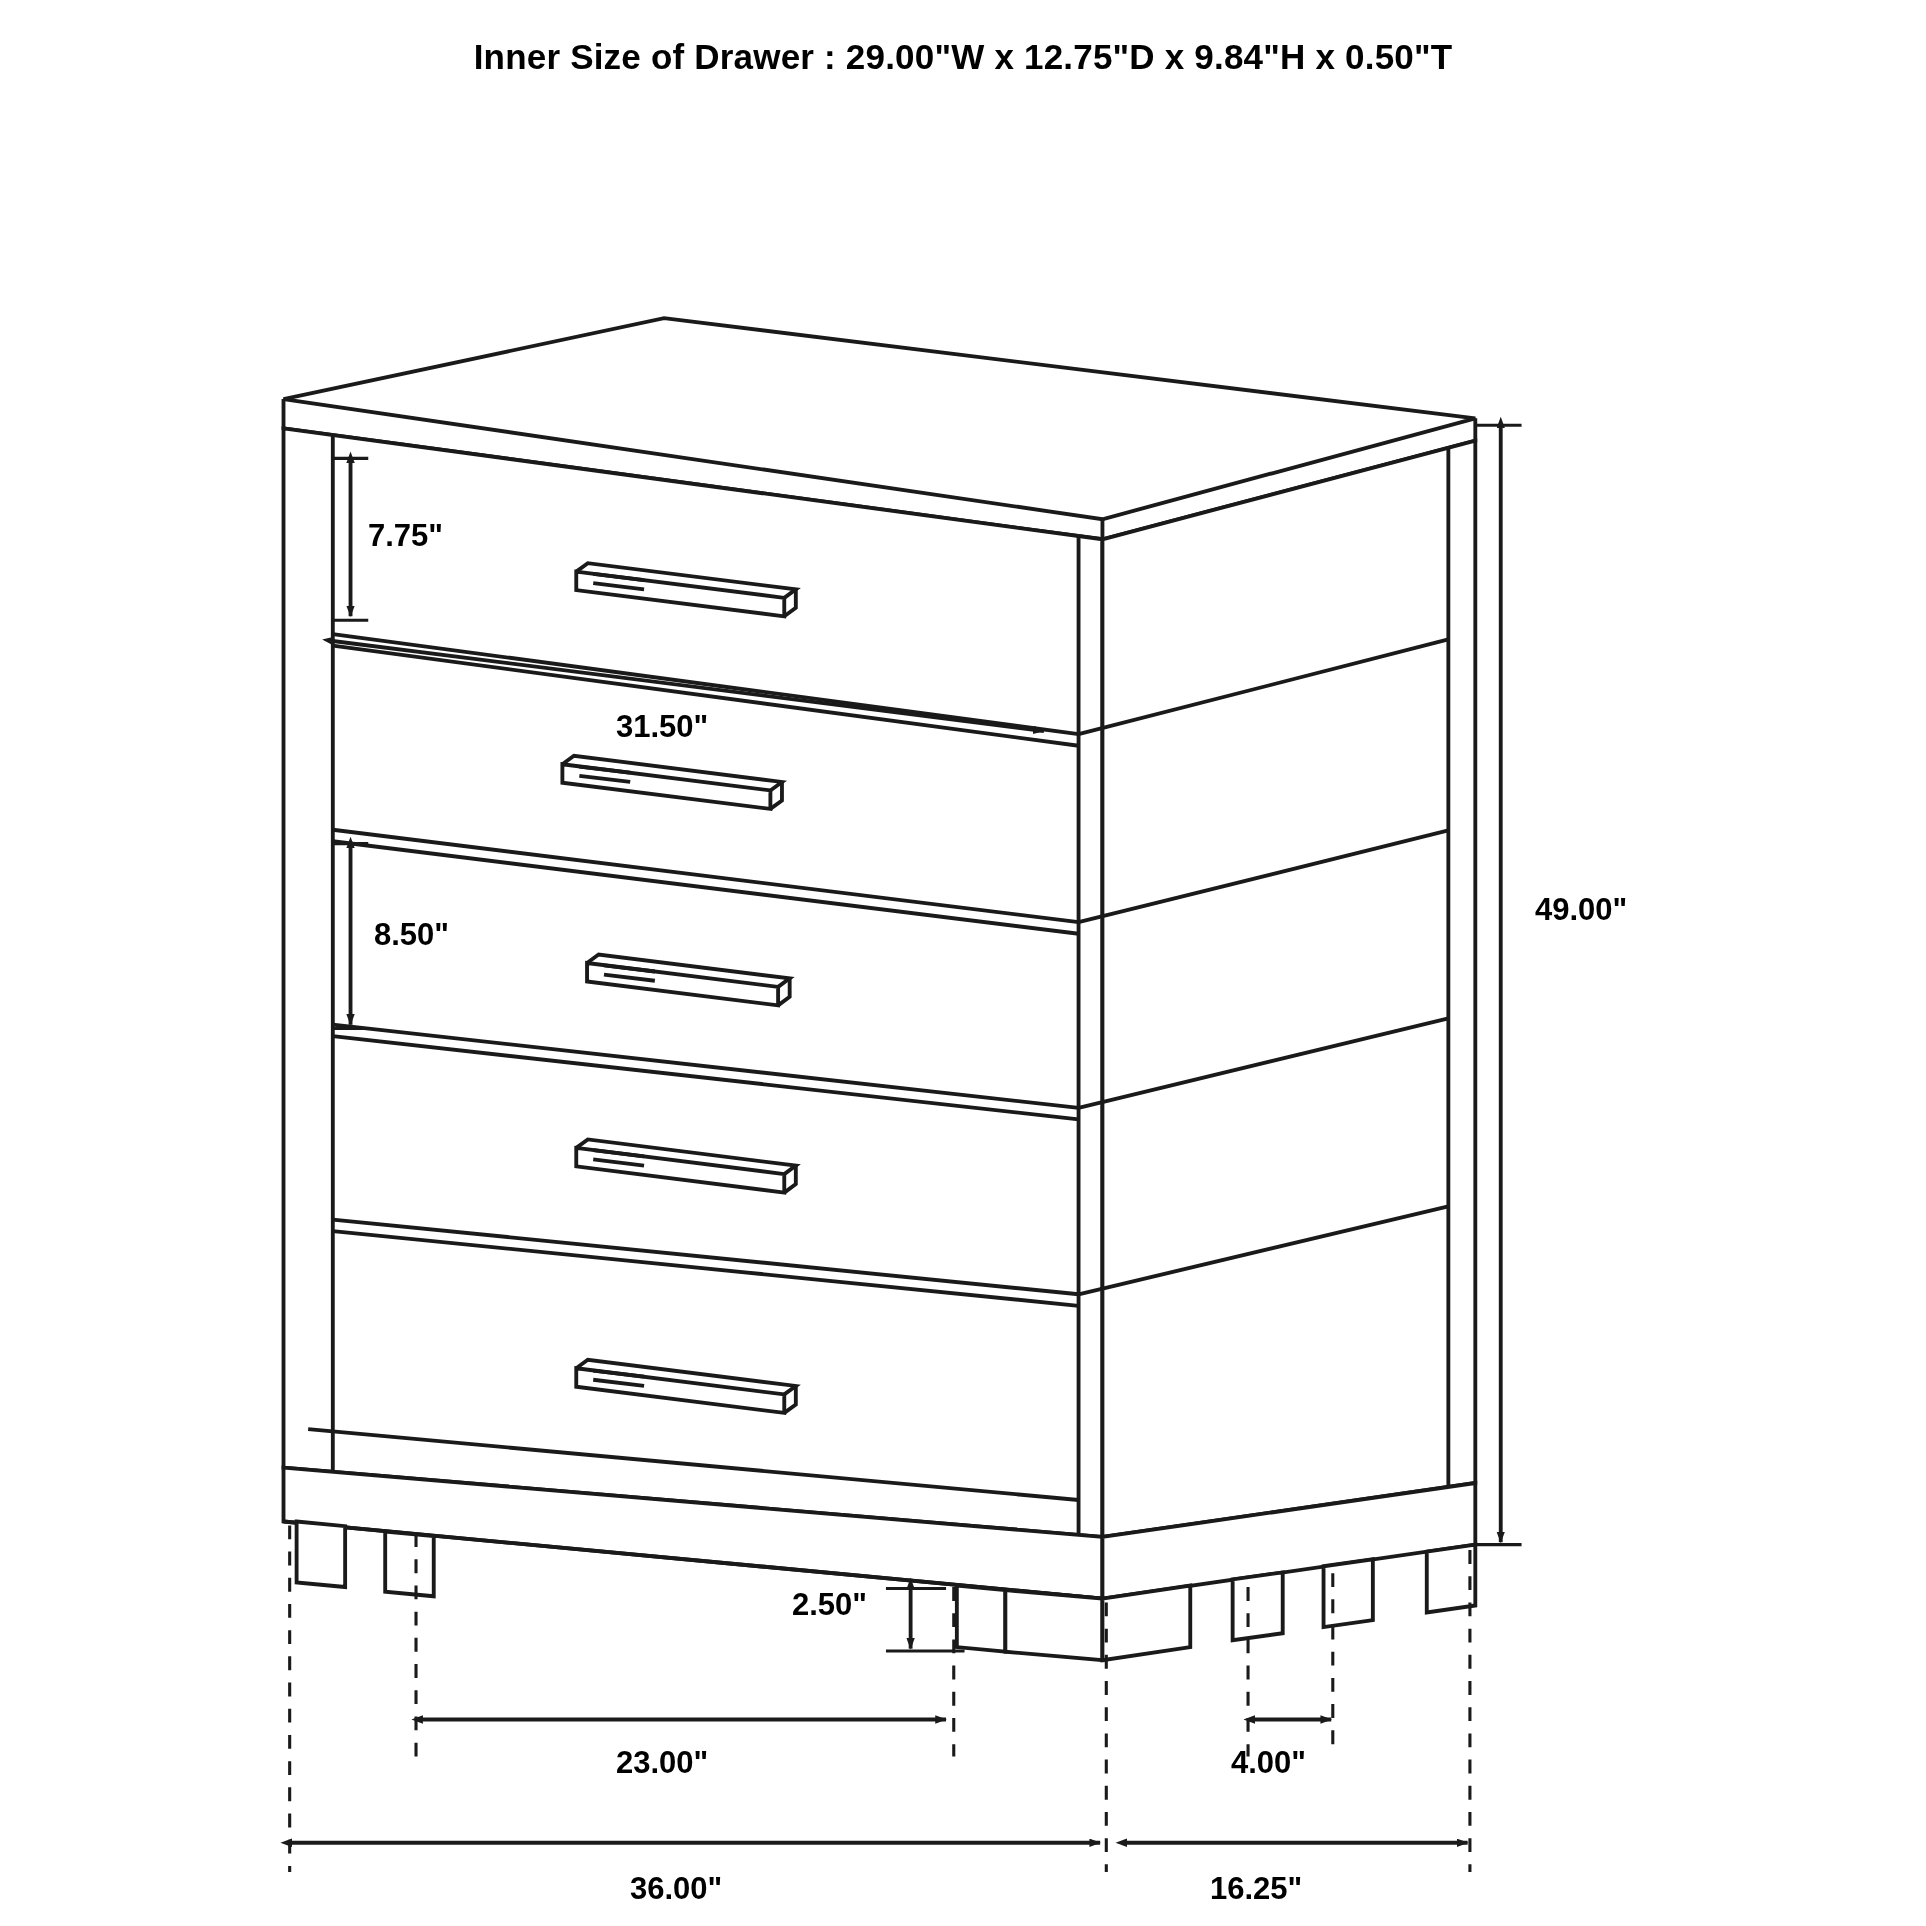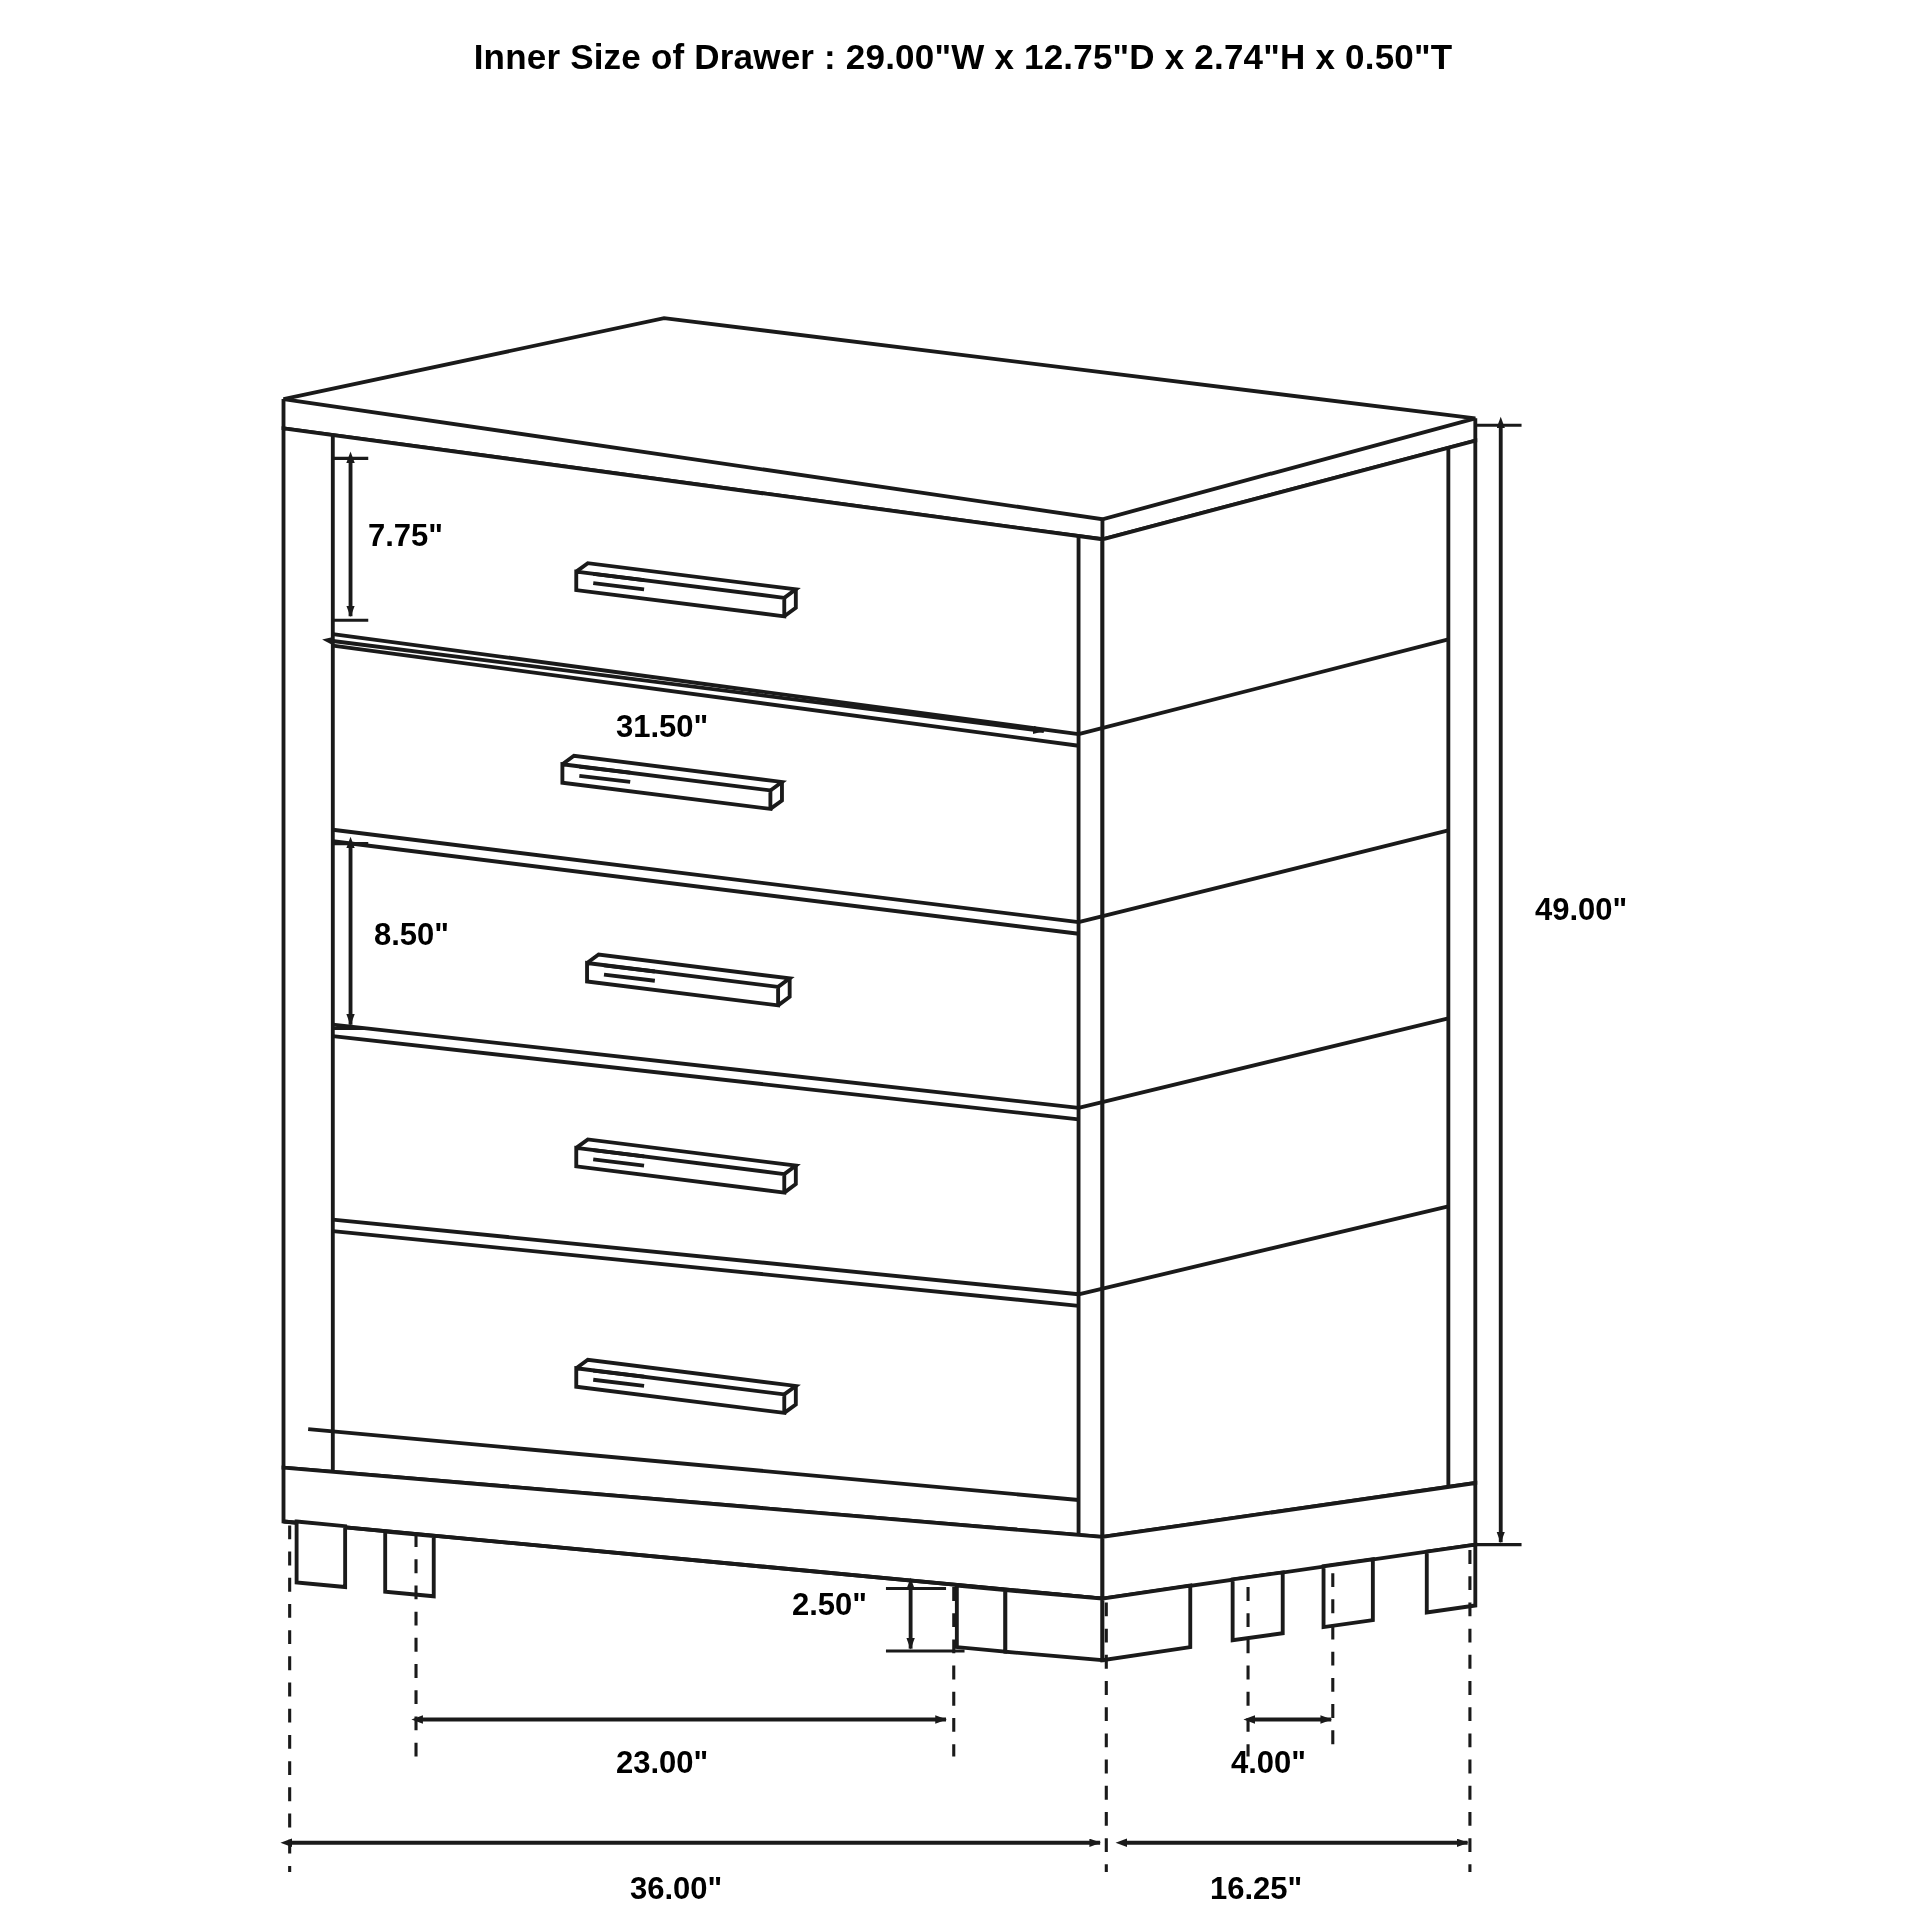--- a/index.html
+++ b/index.html
@@ -43,21 +43,21 @@
     font-size: 31px;
     font-weight: bold;
     white-space: nowrap;
   }
 </style>
 </head>
 <body>
 
 <div id="stage">
 
-  <div id="title">Inner Size of Drawer : 29.00"W x 12.75"D x 2.74"H x 0.50"T</div>
+  <div id="title">Inner Size of Drawer : 29.00"W x 12.75"D x 9.84"H x 0.50"T</div>
 
   <svg id="drawing" viewBox="0 0 2500 2500">
     <defs>
       <marker id="arrHead" markerWidth="16" markerHeight="16" refX="14" refY="5.5" orient="auto" markerUnits="userSpaceOnUse">
         <path d="M0,0 L15,5.5 L0,11 z" fill="#1a1a1a"></path>
       </marker>
       <marker id="arrTail" markerWidth="16" markerHeight="16" refX="1" refY="5.5" orient="auto-start-reverse" markerUnits="userSpaceOnUse">
         <path d="M0,0 L15,5.5 L0,11 z" fill="#1a1a1a"></path>
       </marker>
     </defs>

